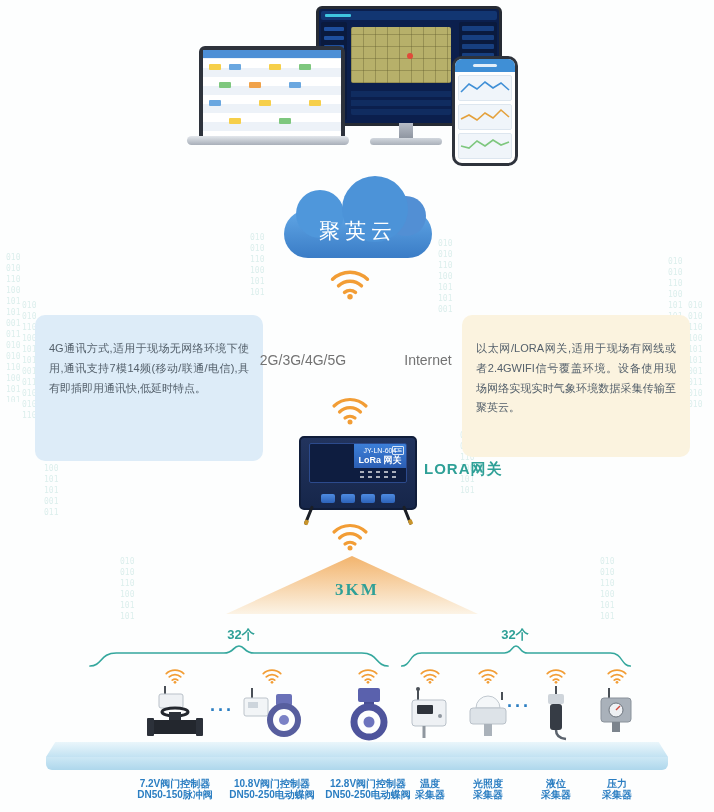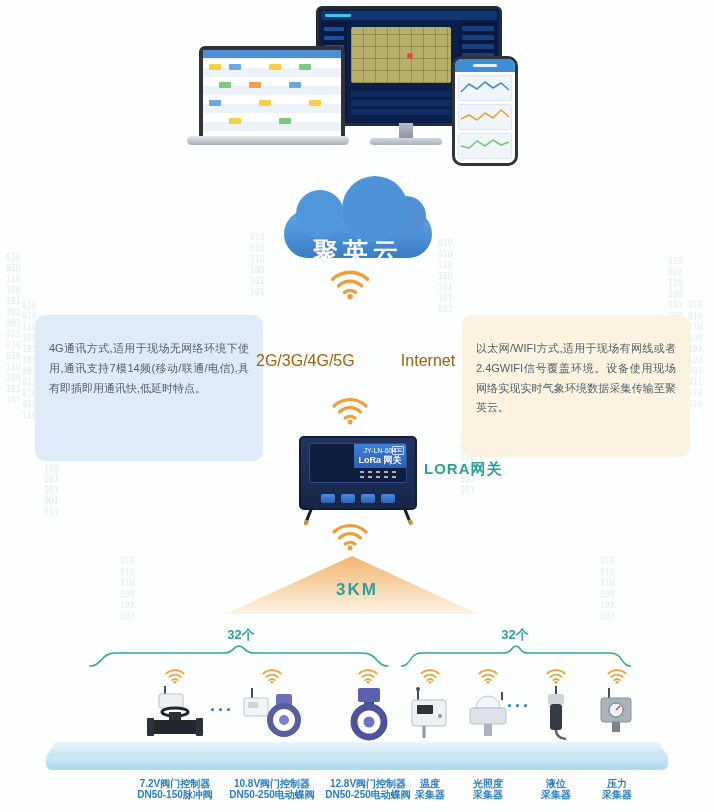--- a/index.html
+++ b/index.html
@@ -51,36 +51,36 @@
 
   
   .cloud{left:284px;top:210px;width:148px;height:48px;border-radius:26px;
     background:linear-gradient(180deg,#61a7e6,#3a7cc6);z-index:2;}
   .cloud::before{content:"";position:absolute;left:12px;top:-20px;width:48px;height:48px;border-radius:50%;
     background:#4f97db;z-index:-1;}
   .cloud::after{content:"";position:absolute;left:58px;top:-34px;width:66px;height:66px;border-radius:50%;
     background:#4c93d8;z-index:-1;}
   .cloud .bump{position:absolute;right:6px;top:-14px;width:40px;height:40px;border-radius:50%;background:#528fd4;z-index:-1;}
   .cloud-label{position:absolute;left:0;right:0;top:7px;text-align:center;
-    color:#fff;font-size:25px;font-weight:bold;letter-spacing:5px;margin-top:18px;}
+    color:#fff;font-size:21px;font-weight:normal;letter-spacing:5px;}
 
   
   .wifi{position:absolute;}
   .wifi svg{display:block;}
 
   
   .panel-title{position:absolute;text-align:center;font-size:15px;font-weight:bold;letter-spacing:1px;}
   .t-orange{color:#f2962d;}
   .t-teal{color:#2fa097;}
   .panel-box{position:absolute;width:200px;border-radius:10px;padding:24px 14px;
     font-size:11px;line-height:1.8;color:#54606b;text-align:justify;}
   .box-blue{background:#ddecf8;}
   .box-cream{background:#fbf3df;}
 
-  .link-label{position:absolute;font-size:16px;color:#a16207;text-align:center;}
+  .link-label{position:absolute;font-size:14px;color:#737373;text-align:center;}
 
   
   .gateway{left:299px;top:436px;width:114px;height:70px;background:linear-gradient(#22345e,#16264a);
     border:2px solid #101d3a;border-radius:5px;z-index:2;}
   .gw-screen{position:absolute;left:8px;right:8px;top:5px;height:38px;background:#0e1d40;border:1px solid #2c4a8c;border-radius:2px;overflow:hidden;padding-left:44px;}
   .gw-band{height:24px;background:linear-gradient(#3c7fd8,#2c5fb4);color:#fff;text-align:center;}
   .gw-model{display:block;font-size:7px;line-height:9px;padding-top:2px;}
   .gw-name{display:block;font-size:9px;font-weight:bold;line-height:11px;}
   .gw-ce{position:absolute;right:2px;top:2px;font-size:6px;color:#fff;border:1px solid rgba(255,255,255,.8);
     padding:0 1px;border-radius:1px;line-height:7px;}
@@ -92,21 +92,21 @@
   .ant::after{content:"";position:absolute;left:-0.5px;bottom:0;width:4px;height:5px;background:#c9952c;border-radius:1px;}
   .ant-l{left:10px;transform:rotate(22deg);}
   .ant-r{right:10px;transform:rotate(-22deg);}
   .gw-label{position:absolute;left:424px;top:460px;font-size:15px;font-weight:bold;color:#2fa097;letter-spacing:1px;}
 
   
   .cone{left:226px;top:556px;width:252px;height:58px;
     background:linear-gradient(180deg,rgba(242,176,101,.95),rgba(251,235,210,.55));
     clip-path:polygon(50% 0,0 100%,100% 100%);z-index:1;}
   .dist-label{position:absolute;left:300px;top:580px;width:114px;text-align:center;
-    font-size:17px;font-weight:bold;color:#2fa097;letter-spacing:2px;z-index:2;}
+    font-size:17px;font-weight:bold;color:#2fa097;letter-spacing:2px;z-index:2;font-family:Liberation Serif, serif;}
 
   
   .count-label{position:absolute;width:90px;text-align:center;font-size:13px;font-weight:bold;color:#2fa097;}
   .brace{position:absolute;height:24px;}
   .brace svg{display:block;width:100%;height:100%;}
   .dots{position:absolute;font-size:18px;font-weight:bold;color:#2b7ec2;letter-spacing:2px;z-index:3;}
 
   
   .dev-col{position:absolute;top:666px;width:84px;display:flex;flex-direction:column;align-items:center;z-index:3;}
   .dev-img{width:60px;height:56px;margin-top:2px;}
@@ -225,21 +225,21 @@
   </div>
 
   <div class="wifi" style="left:328px;top:264px;width:44px">
     <svg width="44" height="36">
         <use href="#wifi-sym"></use>
       </svg>
   </div>
 
   <div class="panel-box box-blue" style="left:35px;top:315px;height:98px">4G通讯方式,适用于现场无网络环境下使用,通讯支持7模14频(移动/联通/电信),具有即插即用通讯快,低延时特点。</div>
 
-  <div class="panel-box box-cream" style="left:462px;top:315px;height:94px">以太网/WIFI方式,适用于现场有网线或者2.4GWIFI信号覆盖环境。设备使用现场网络实现实时气象环境数据采集传输至聚英云。</div>
+  <div class="panel-box box-cream" style="left:462px;top:315px;height:94px">以太网/LORA网关,适用于现场有网线或者2.4GWIFI信号覆盖环境。设备使用现场网络实现实时气象环境数据采集传输至聚英云。</div>
 
   <div class="link-label" style="left:256px;top:352px;width:94px">2G/3G/4G/5G</div>
   <div class="link-label" style="left:392px;top:352px;width:72px">Internet</div>
 
   <div class="wifi" style="left:330px;top:392px;width:40px">
     <svg width="40" height="33">
         <use href="#wifi-sym"></use>
       </svg>
   </div>
 

